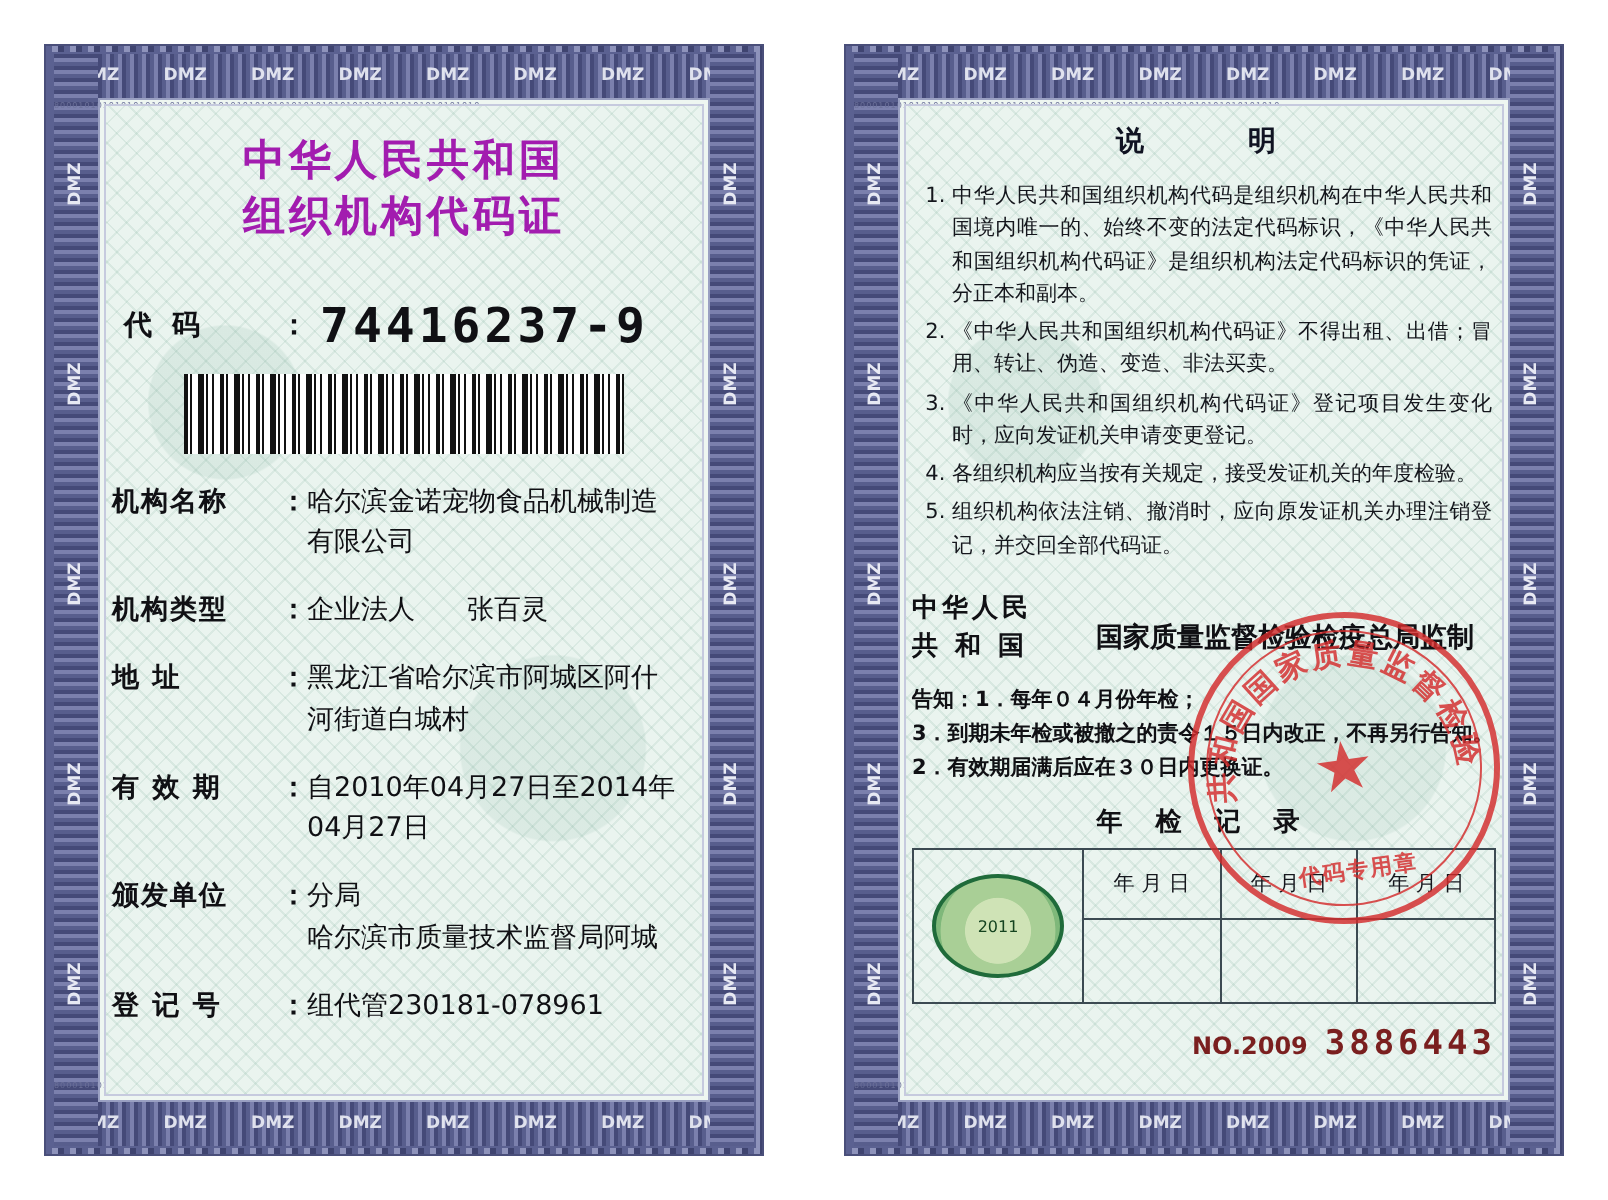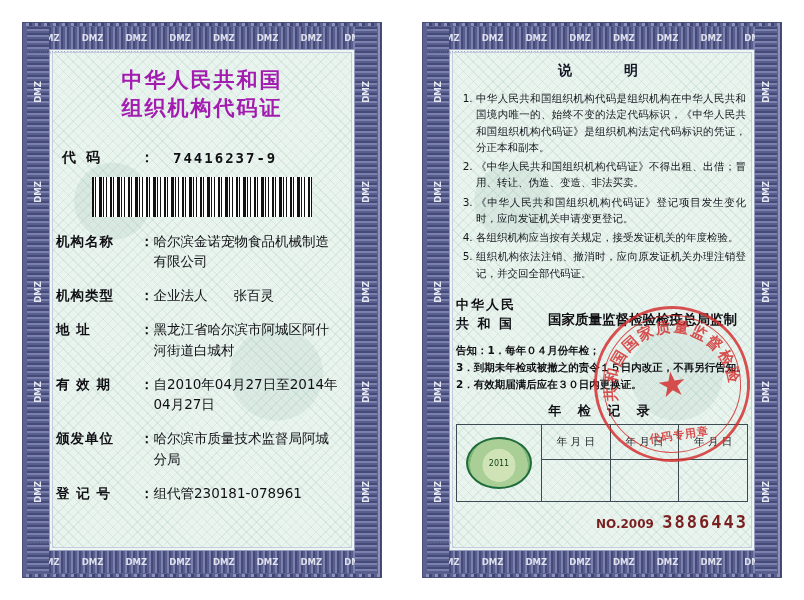--- a/index.html
+++ b/index.html
@@ -88,21 +88,21 @@
 
   .code-row{
     display:flex;align-items:center;margin-top:26px;padding-left:6px;
   }
   .code-label{
     font-size:14px;font-weight:bold;letter-spacing:10px;width:78px;
   }
   .code-colon{font-size:14px;font-weight:bold;margin-right:6px;}
   .code-value{
     font-family:"DejaVu Sans Mono","Liberation Mono",monospace;
-    font-size:14px;font-weight:bold;letter-spacing:2px;margin-left:13px;
+    font-size:24px;font-weight:bold;letter-spacing:2px;
   }
 
   .barcode{
     margin:10px auto 0 auto;width:220px;height:40px;
     background:
       repeating-linear-gradient(90deg,
         #111 0 2px,#fff 2px 3px,#111 3px 4px,#fff 4px 7px,
         #111 7px 10px,#fff 10px 11px,#111 11px 12px,#fff 12px 14px,
         #111 14px 15px,#fff 15px 18px);
   }
@@ -302,22 +302,22 @@
         <span class="colon">：</span>
         <span class="val">
           <span class="ln">自2010年04月27日至2014年04月27日</span>
         </span>
       </div>
 
       <div class="field">
         <span class="lab">颁发单位</span>
         <span class="colon">：</span>
         <span class="val">
+          <span class="ln">分局</span>
           <span class="ln">哈尔滨市质量技术监督局阿城</span>
-          <span class="ln">分局</span>
         </span>
       </div>
 
       <div class="field">
         <span class="lab">登 记 号</span>
         <span class="colon">：</span>
         <span class="val">
           <span class="ln">组代管230181-078961</span>
         </span>
       </div>

